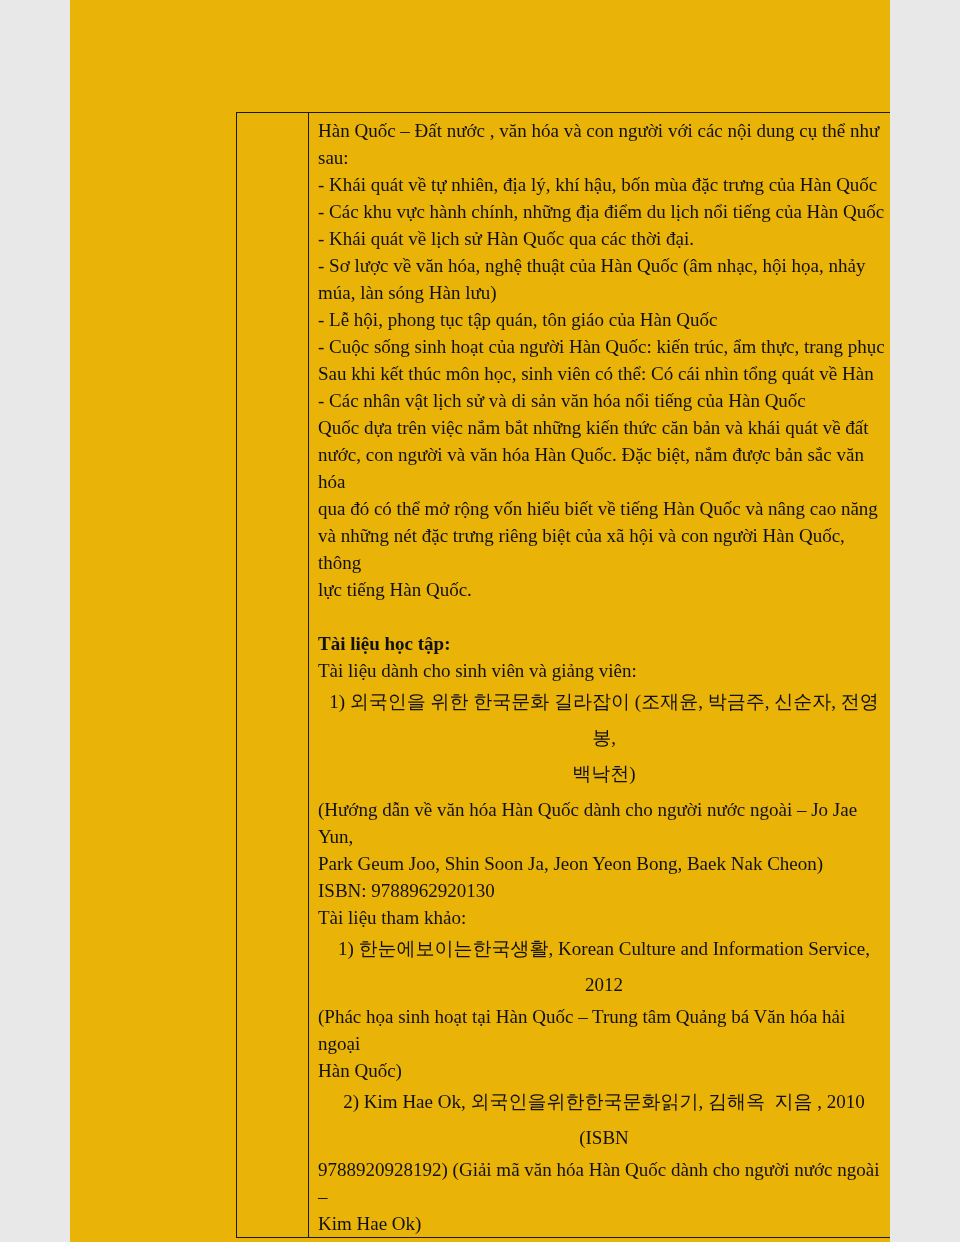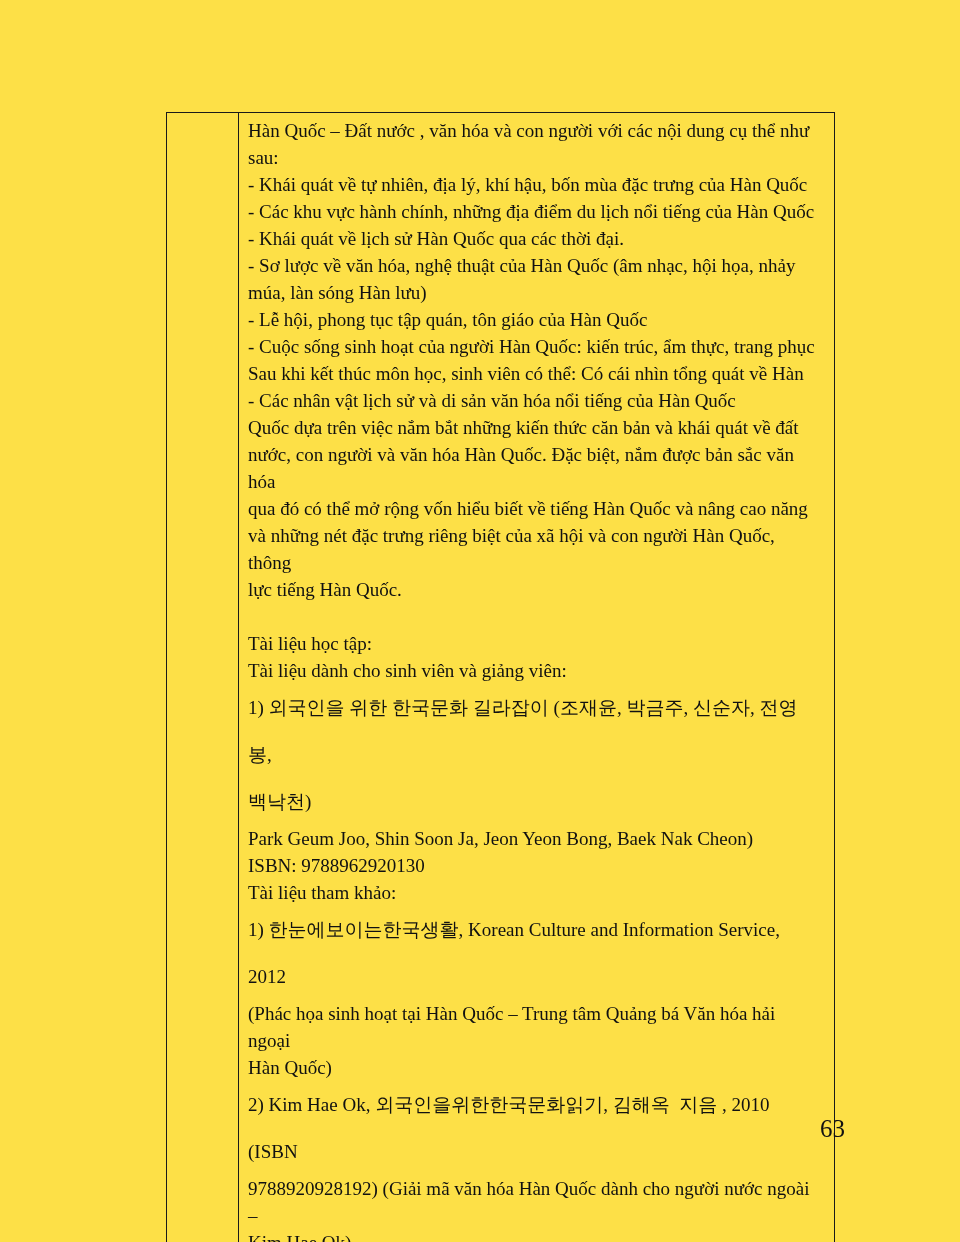--- a/index.html
+++ b/index.html
@@ -1,21 +1,21 @@
 <!DOCTYPE html>
 <html><head>
 <meta charset="utf-8">
 <style>
   * { margin: 0; padding: 0; box-sizing: border-box; }
   html, body { background: #e8e8e8; }
   .page {
     position: relative;
-    width: 960px;
+    width: 820px;
     height: 1242px;
-    background: #fde047;
+    background: #eab308;
     margin: 0 auto;
     font-family: "Liberation Serif", serif;
     color: #111111;
     overflow: hidden;
   }
   .doc-table {
     position: absolute;
     left: 166px;
     top: 112px;
     width: 669px;
@@ -32,22 +32,22 @@
   .cell-content {
     flex: 1;
     padding: 4px 14px 0 9px;
   }
   .line {
     font-size: 19px;
     line-height: 27px;
     white-space: pre-wrap;
     min-height: 27px;
   }
-  .line.bold { font-weight: normal; }
-  .line.korean { line-height: 47px; min-height: 40px; }
+  .line.bold { font-weight: bold; }
+  .line.korean { line-height: 36px; min-height: 40px; text-align: center; }
   .line.blank { height: 27px; }
   .page-number {
     position: absolute;
     left: 820px;
     top: 1115px;
     font-size: 25px;
   }
 </style>
 </head>
 <body>
@@ -73,20 +73,21 @@
           <div class="line normal">Quốc dựa trên việc nắm bắt những kiến thức căn bản và khái quát về đất</div>
           <div class="line normal">nước, con người và văn hóa Hàn Quốc. Đặc biệt, nắm được bản sắc văn hóa</div>
           <div class="line normal">qua đó có thể mở rộng vốn hiểu biết về tiếng Hàn Quốc và nâng cao năng</div>
           <div class="line normal">và những nét đặc trưng riêng biệt của xã hội và con người Hàn Quốc, thông</div>
           <div class="line normal">lực tiếng Hàn Quốc.</div>
           <div class="line blank"></div>
           <div class="line bold">Tài liệu học tập:</div>
           <div class="line normal">Tài liệu dành cho sinh viên và giảng viên:</div>
           <div class="line korean">1) 외국인을 위한 한국문화 길라잡이 (조재윤, 박금주, 신순자, 전영봉,</div>
           <div class="line korean">백낙천)</div>
+          <div class="line normal">(Hướng dẫn về văn hóa Hàn Quốc dành cho người nước ngoài – Jo Jae Yun,</div>
           <div class="line normal">Park Geum Joo, Shin Soon Ja, Jeon Yeon Bong, Baek Nak Cheon)</div>
           <div class="line normal">ISBN: 9788962920130</div>
           <div class="line normal">Tài liệu tham khảo:</div>
           <div class="line korean">1) 한눈에보이는한국생활, Korean Culture and Information Service, 2012</div>
           <div class="line normal">(Phác họa sinh hoạt tại Hàn Quốc – Trung tâm Quảng bá Văn hóa hải ngoại</div>
           <div class="line normal">Hàn Quốc)</div>
           <div class="line korean">2) Kim Hae Ok, 외국인을위한한국문화읽기, 김해옥  지음 , 2010 (ISBN</div>
           <div class="line normal">9788920928192) (Giải mã văn hóa Hàn Quốc dành cho người nước ngoài –</div>
           <div class="line normal">Kim Hae Ok)</div>
         </div>

